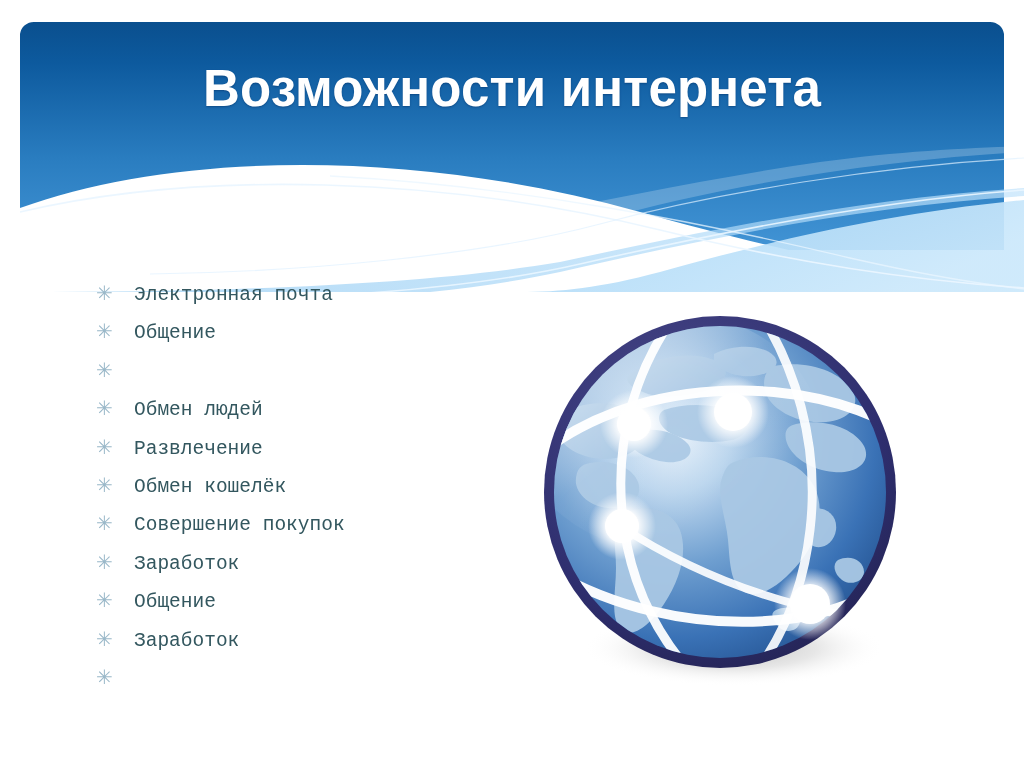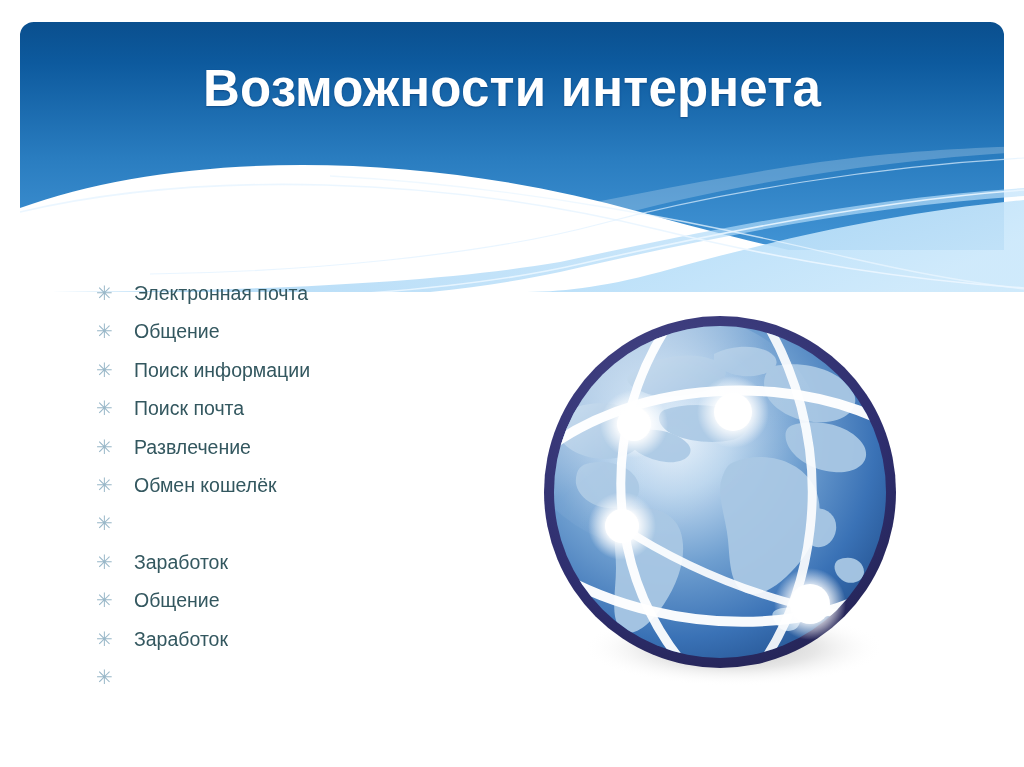--- a/index.html
+++ b/index.html
@@ -70,21 +70,21 @@
     flex: 0 0 38px;
     color: #9ab8c9;
     font-size: 20px;
     line-height: 1;
     font-family: "DejaVu Sans", sans-serif;
   }
   .bullet-text {
     color: #33575f;
     font-size: 19.5px;
     line-height: 1;
-    font-family: Liberation Sans, sans-serif;
+    font-family: Liberation Mono, monospace;
   }
 
   
   #globe-illustration {
     position: absolute;
     left: 538px;
     top: 314px;
     width: 364px;
     height: 372px;
   }
@@ -195,36 +195,36 @@
     <li class="bullet-row">
       <span class="bullet-mark">✳</span>
       <span class="bullet-text">Электронная почта</span>
     </li>
     <li class="bullet-row">
       <span class="bullet-mark">✳</span>
       <span class="bullet-text">Общение</span>
     </li>
     <li class="bullet-row">
       <span class="bullet-mark">✳</span>
-      <span class="bullet-text">Поиск информации</span>
-    </li>
-    <li class="bullet-row">
-      <span class="bullet-mark">✳</span>
-      <span class="bullet-text">Поиск почта</span>
+    </li>
+    <li class="bullet-row">
+      <span class="bullet-mark">✳</span>
+      <span class="bullet-text">Обмен людей</span>
     </li>
     <li class="bullet-row">
       <span class="bullet-mark">✳</span>
       <span class="bullet-text">Развлечение</span>
     </li>
     <li class="bullet-row">
       <span class="bullet-mark">✳</span>
       <span class="bullet-text">Обмен кошелёк</span>
     </li>
     <li class="bullet-row">
       <span class="bullet-mark">✳</span>
+      <span class="bullet-text">Совершение покупок</span>
     </li>
     <li class="bullet-row">
       <span class="bullet-mark">✳</span>
       <span class="bullet-text">Заработок</span>
     </li>
     <li class="bullet-row">
       <span class="bullet-mark">✳</span>
       <span class="bullet-text">Общение</span>
     </li>
     <li class="bullet-row">

